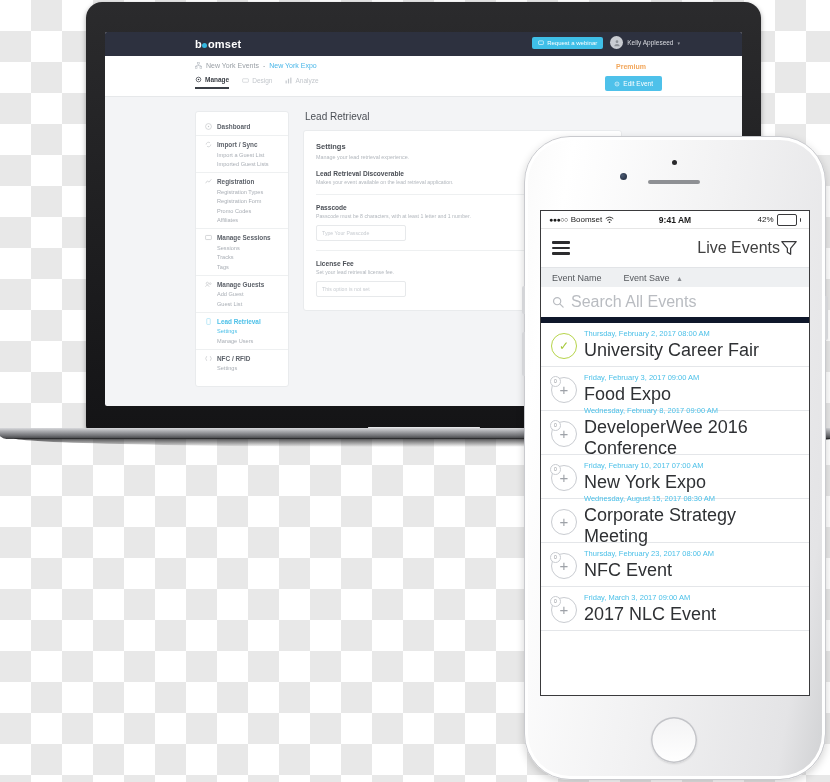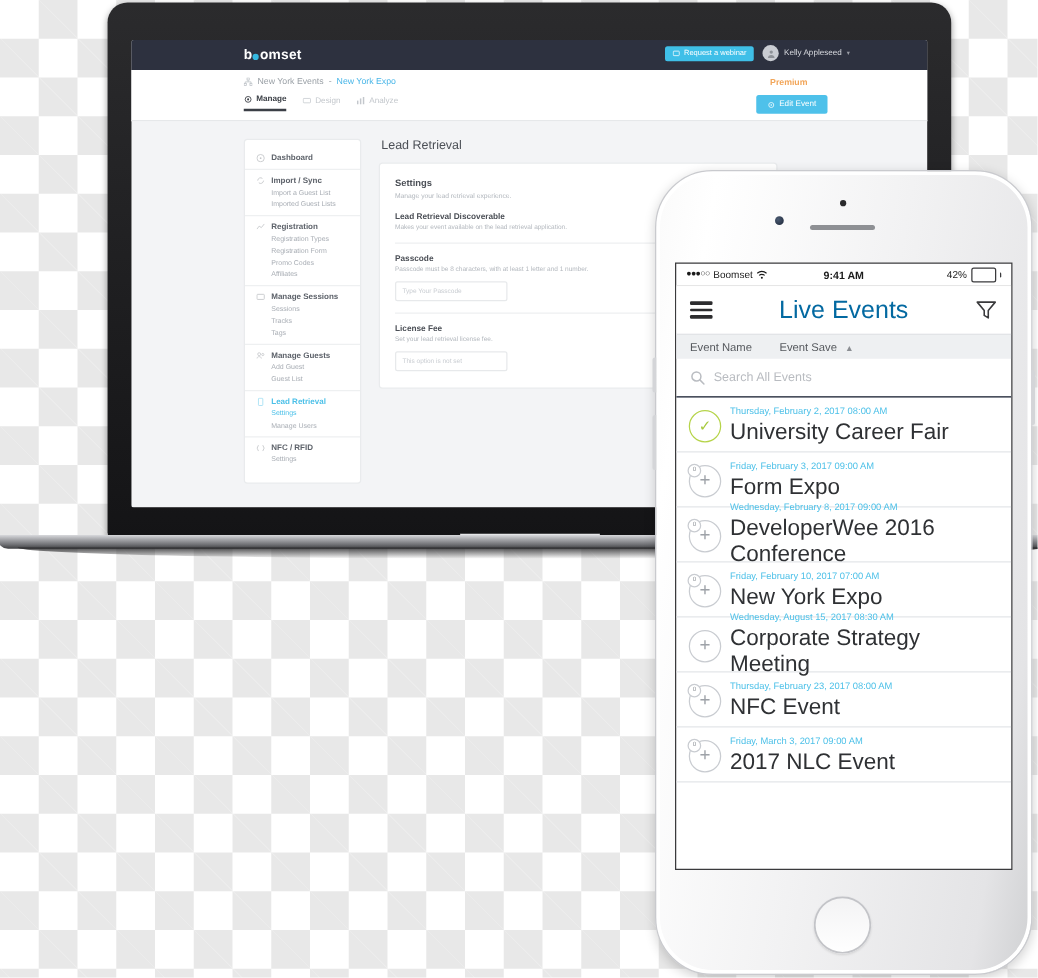--- a/index.html
+++ b/index.html
@@ -136,28 +136,28 @@
   .dots{letter-spacing:-.5px;font-size:7px;}
   .ios-status .clock{font-weight:600;font-size:8.5px;}
   .ios-status .batt{flex:1;display:flex;align-items:center;justify-content:flex-end;gap:3px;}
   .batt-shell{width:16px;height:8px;border:1px solid #3a3a3c;border-radius:2px;position:relative;padding:1px;}
   .batt-fill{height:100%;background:#2a2a2c;border-radius:1px;}
   .batt-cap{width:1.5px;height:4px;background:#3a3a3c;border-radius:0 1px 1px 0;}
 
   .ios-nav{height:38px;display:flex;align-items:center;padding:0 11px;background:#fff;}
   .hamburger{width:18px;}
   .hamburger span{display:block;height:2.5px;background:#2c2c2e;border-radius:1px;margin:3px 0;}
-  .ios-title{flex:1;text-align:center;font-size:20px;color:#0369a1;font-weight:400;}
+  .ios-title{flex:1;text-align:right;font-size:16px;color:#404040;font-weight:400;}
 
   .ios-sortbar{height:19px;background:#eef0f2;display:flex;align-items:center;
     padding:0 11px;font-size:9px;color:#55585d;gap:22px;border-top:1px solid #e2e4e7;}
   .sort-arrow{color:#8b8e93;font-size:7px;margin-left:4px;}
 
   .ios-search{height:30px;display:flex;align-items:center;gap:7px;padding:0 11px;
-    border-bottom:1px solid #0f172a;color:#b9bcc1;font-size:10px;}
+    border-bottom:6px solid #0f172a;color:#b9bcc1;font-size:16px;}
 
   .ev-row{display:flex;align-items:center;gap:9px;padding:8px 10px;border-bottom:1px solid #e4e6e9;height:27px;}
   .ev-icon{width:24px;height:24px;flex:0 0 auto;position:relative;}
   .ev-circle{width:24px;height:24px;border-radius:50%;border:1.5px solid #c9ccd1;
     display:flex;align-items:center;justify-content:center;color:#9ea2a8;font-size:15px;line-height:0;}
   .ev-circle.done{border-color:#b6d44a;color:#a6c93c;font-size:12px;}
   .ev-badge{position:absolute;left:-1px;top:-1px;width:9px;height:9px;border-radius:50%;
     background:#fff;border:1px solid #c9ccd1;font-size:5px;color:#8d9197;
     display:flex;align-items:center;justify-content:center;}
   .ev-text{display:flex;flex-direction:column;gap:2px;}
@@ -450,21 +450,21 @@
       </div>
     </div>
 
     <div class="ev-row">
       <div class="ev-icon">
         <div class="ev-circle">+</div>
         <span class="ev-badge">0</span>
       </div>
       <div class="ev-text">
         <span class="ev-date">Friday, February 3, 2017 09:00 AM</span>
-        <span class="ev-name">Form Expo</span>
+        <span class="ev-name">Food Expo</span>
       </div>
     </div>
 
     <div class="ev-row">
       <div class="ev-icon">
         <div class="ev-circle">+</div>
         <span class="ev-badge">0</span>
       </div>
       <div class="ev-text">
         <span class="ev-date">Wednesday, February 8, 2017 09:00 AM</span>

